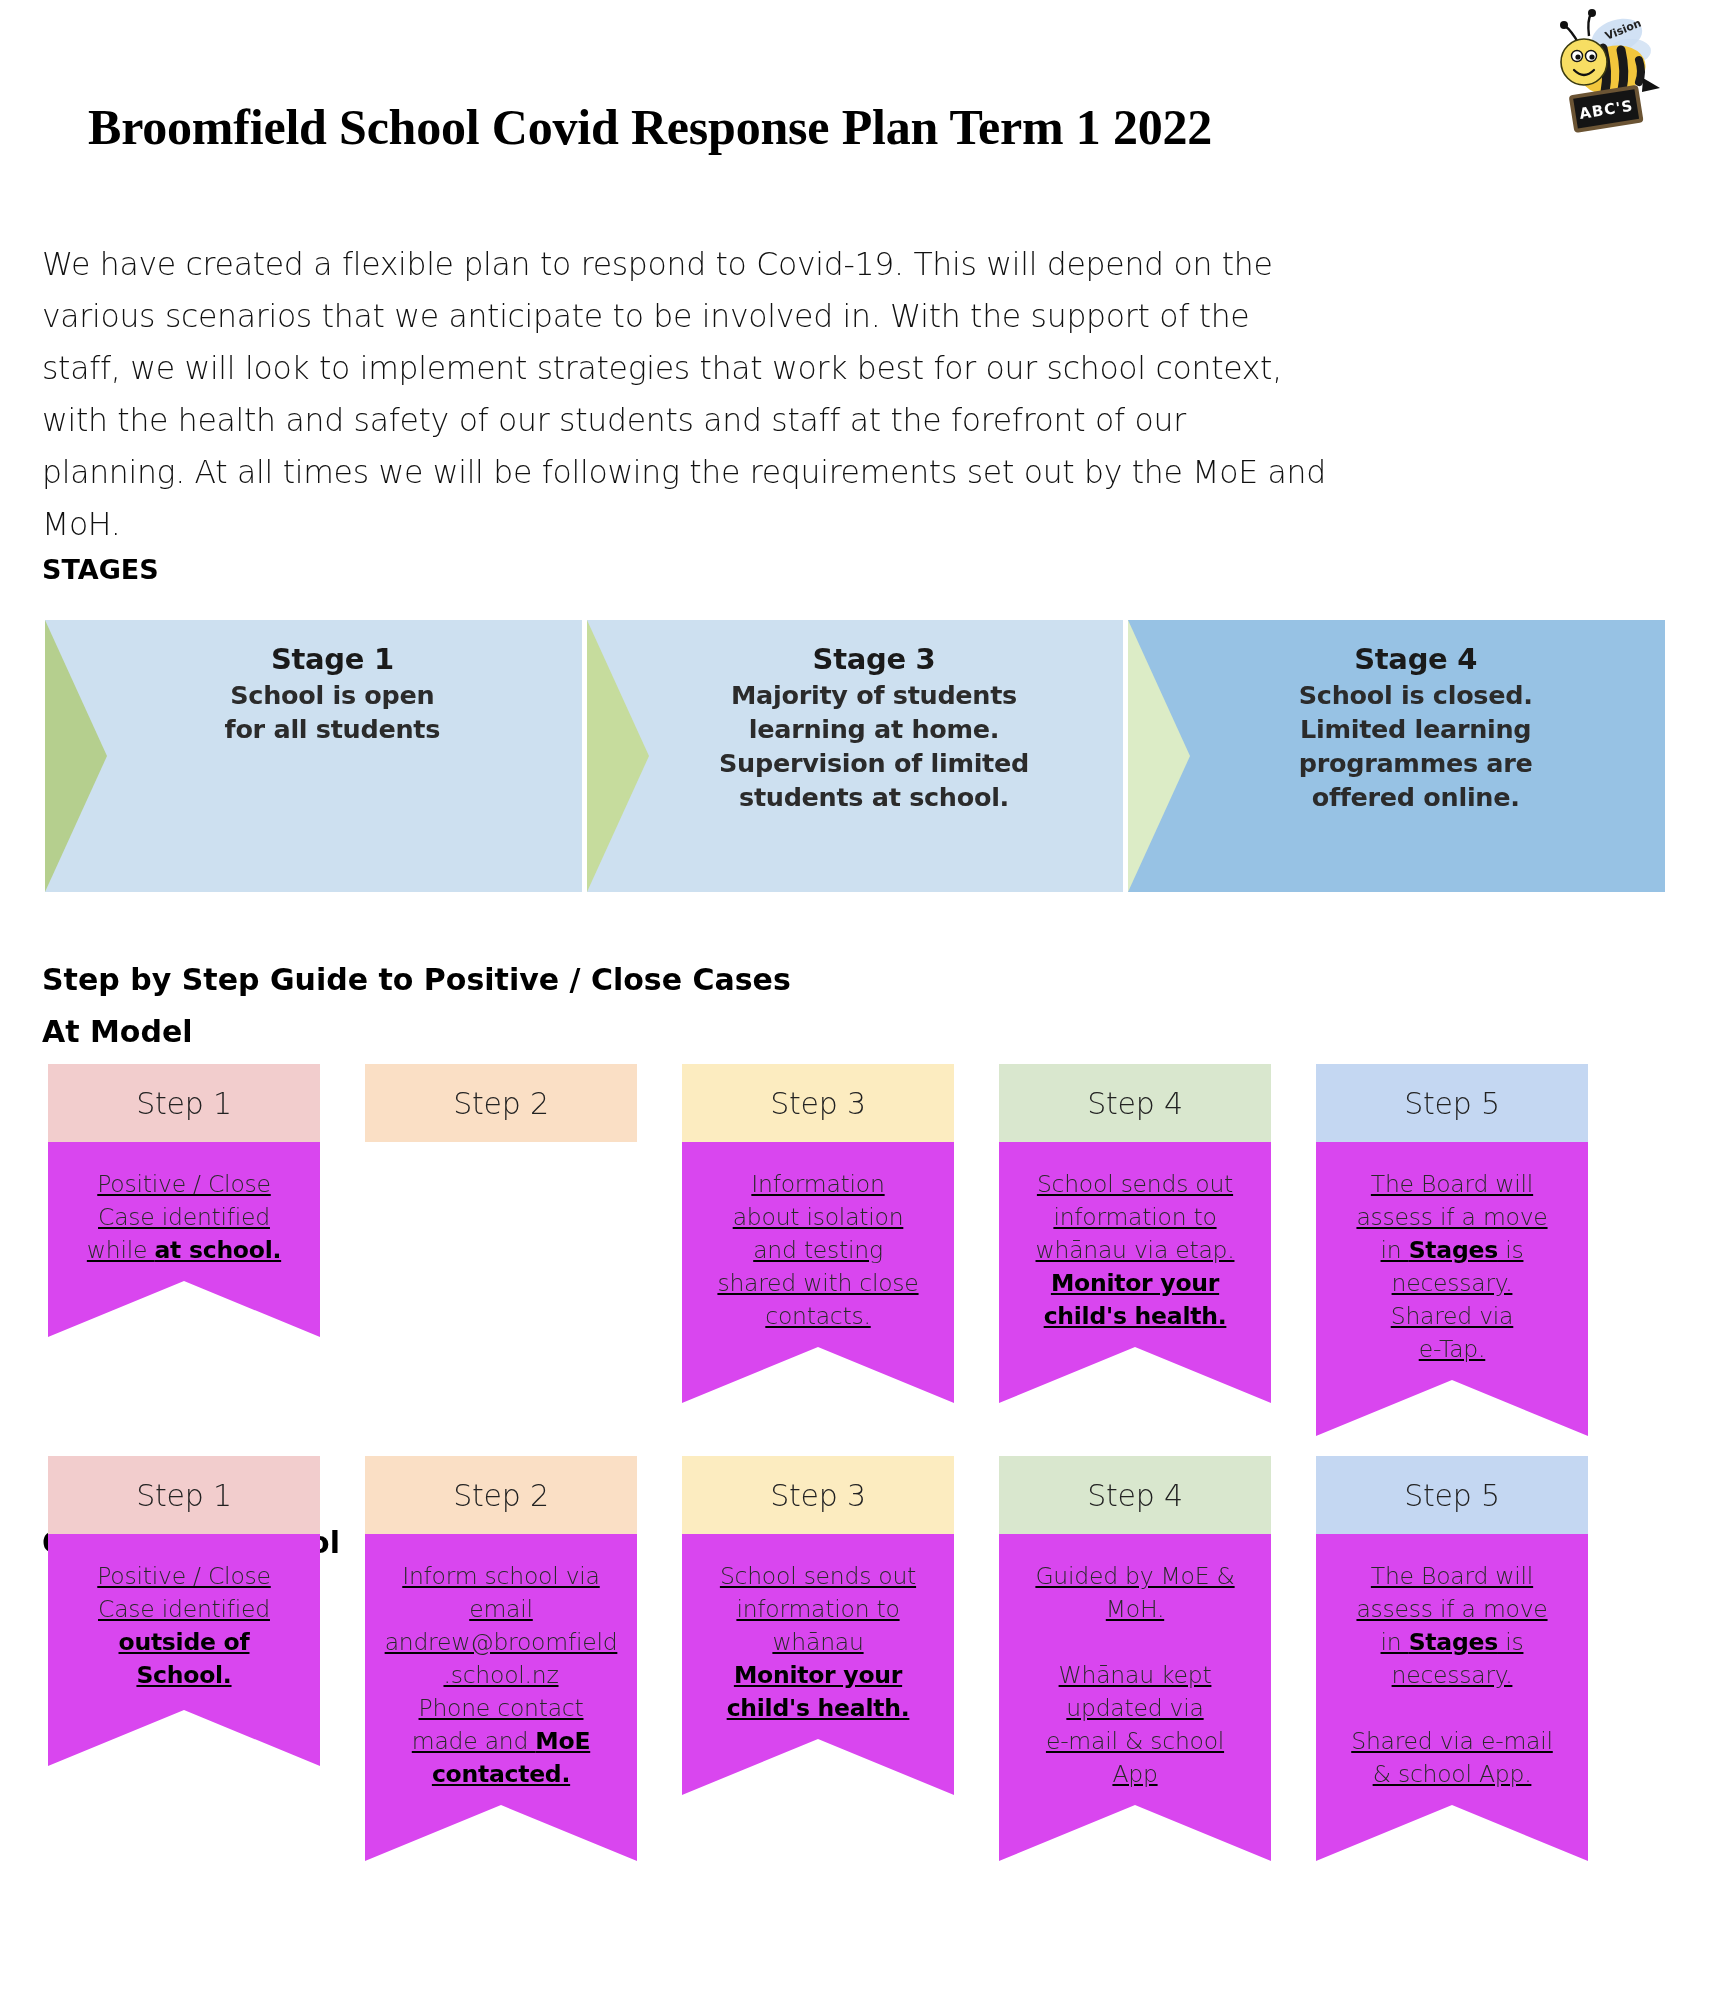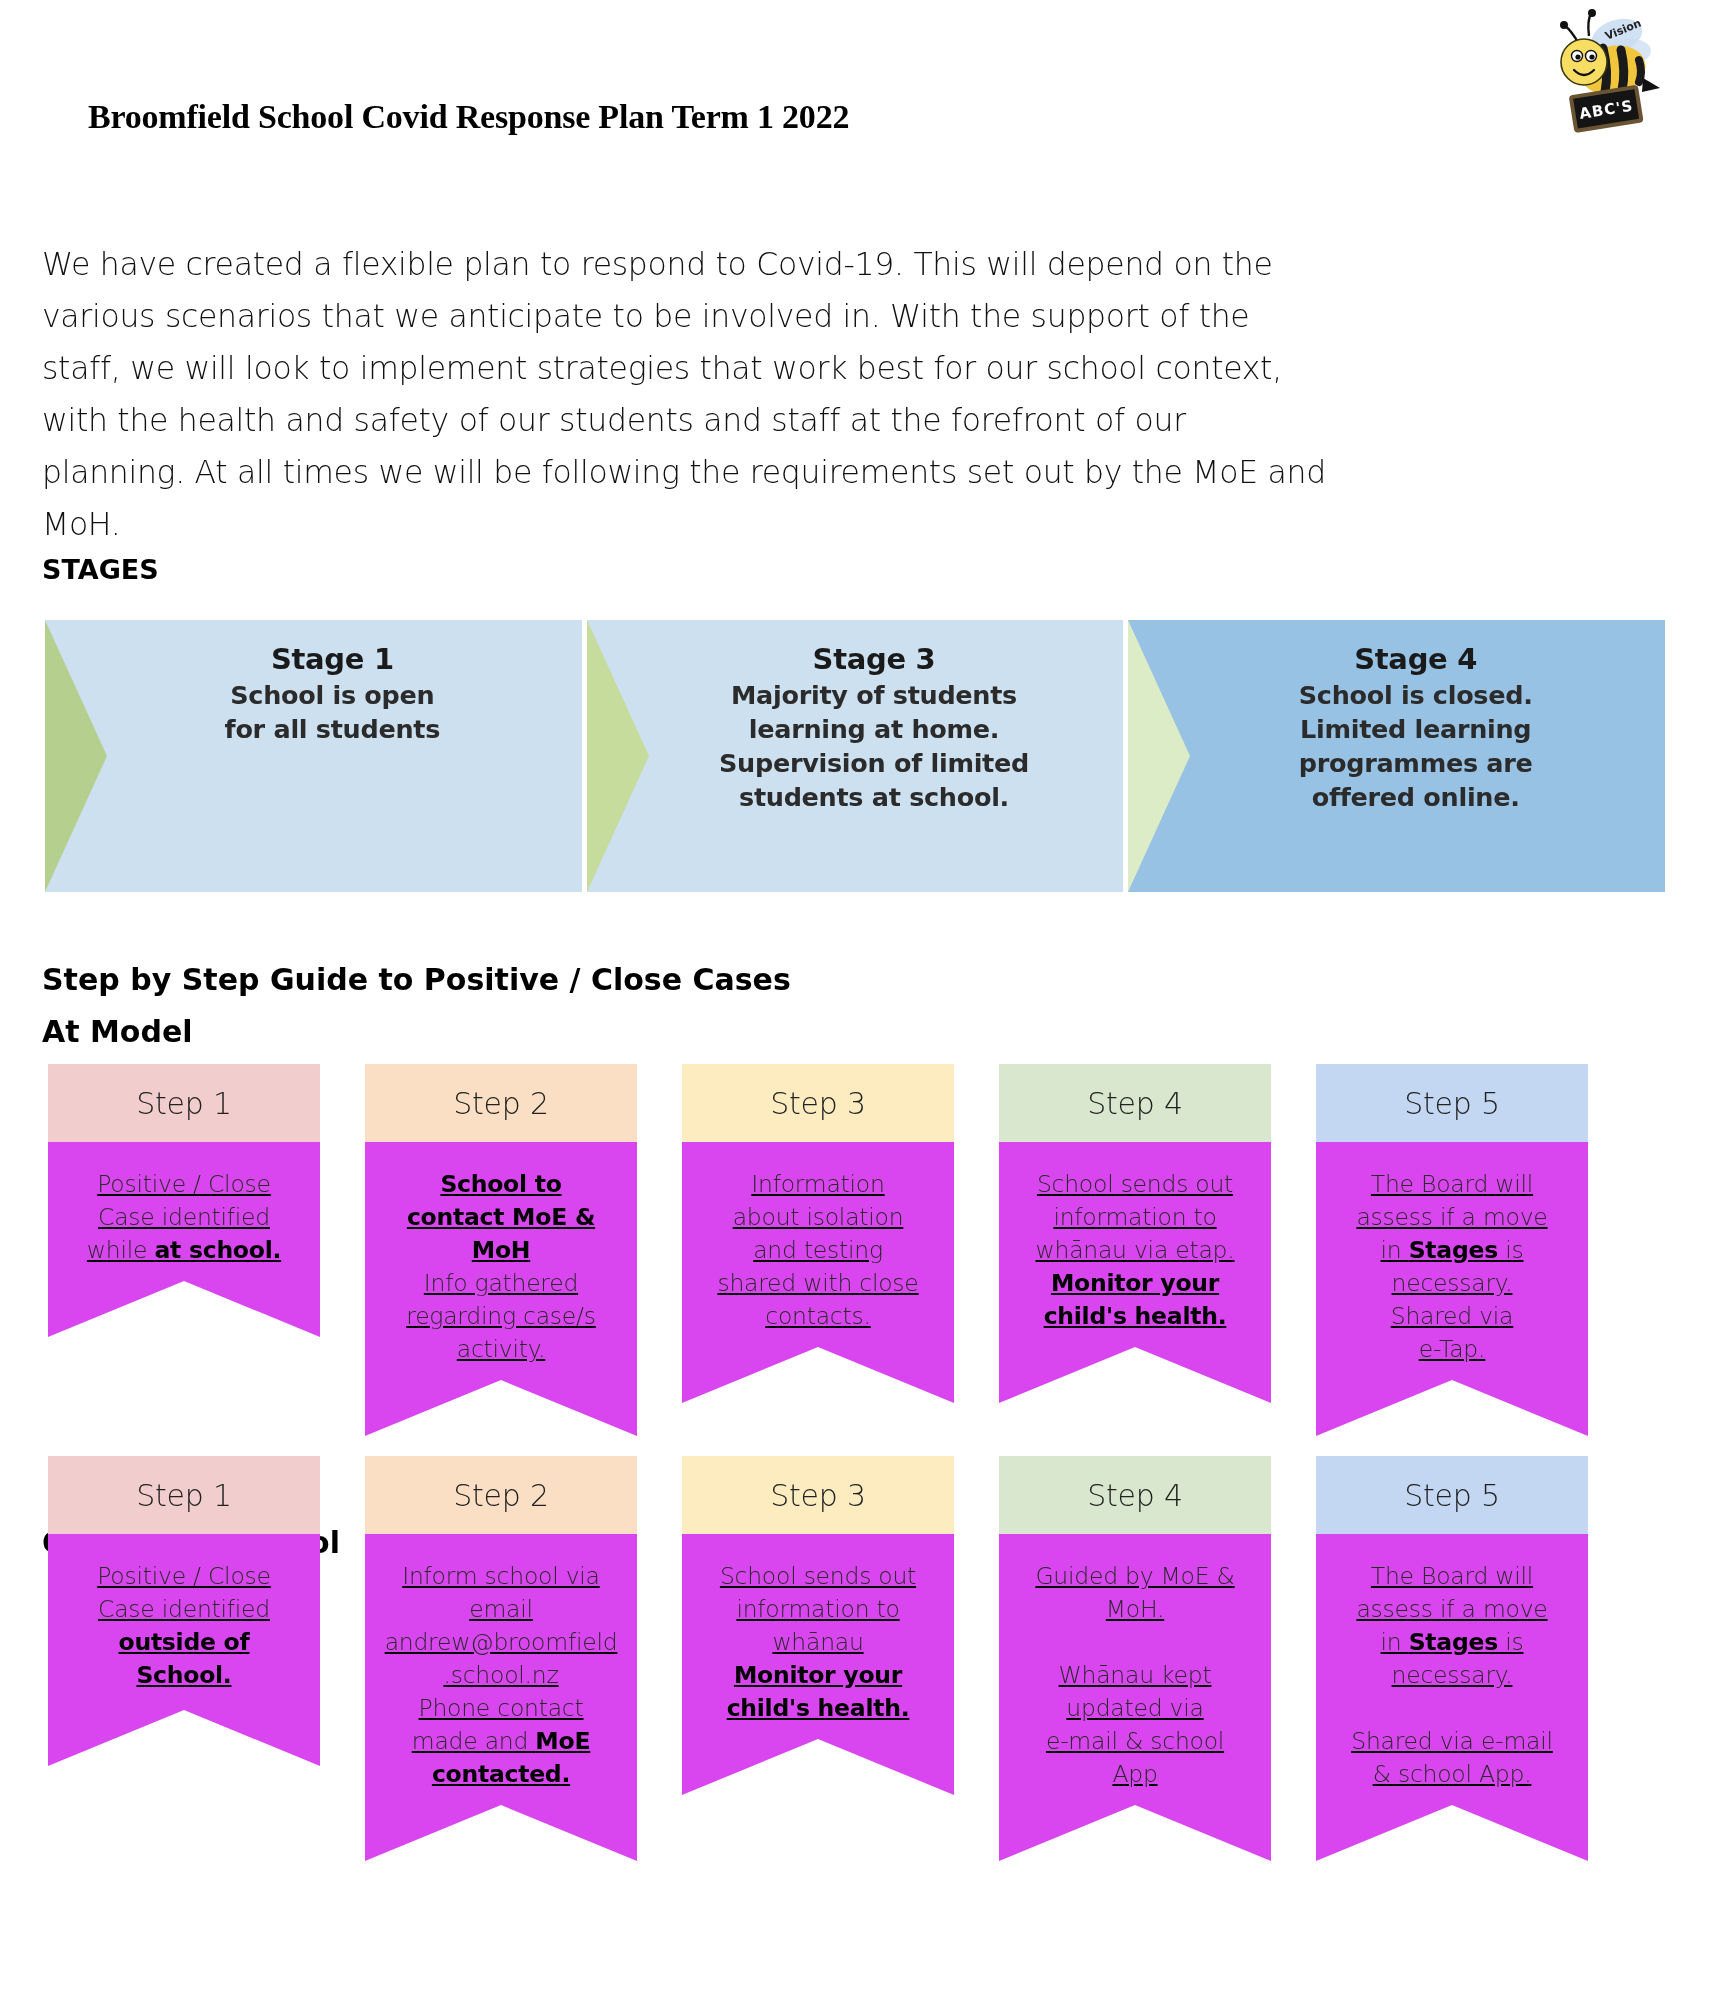--- a/index.html
+++ b/index.html
@@ -20,21 +20,21 @@
     padding: 0;
   }
 
   
   .doc-title {
     position: absolute;
     left: 88px;
     top: 98px;
     font-family: "Liberation Serif", serif;
     font-weight: bold;
-    font-size: 34px;
+    font-size: 50px;
     letter-spacing: -0.2px;
     color: #000000;
     white-space: nowrap;
   }
 
   .logo-wrap {
     position: absolute;
     right: 42px;
     top: 8px;
     width: 120px;
@@ -262,23 +262,20 @@
 
   <div class="steps-row" id="steps-at-school">
       <div class="step-card">
         <div class="step-header" style="background: rgb(242, 205, 205);">Step 1</div>
         <div class="step-ribbon h1">
           <div class="step-body">Positive / Close<br>Case identified<br>while <b>at school.</b></div>
         </div>
       </div>
       <div class="step-card">
         <div class="step-header" style="background: rgb(250, 223, 197);">Step 2</div>
-        <div class="step-ribbon h3">
-          <div class="step-body"><b>School to<br>contact MoE &amp;<br>MoH</b><br>Info gathered<br>regarding case/s<br>activity.</div>
-        </div>
       </div>
       <div class="step-card">
         <div class="step-header" style="background: rgb(252, 236, 192);">Step 3</div>
         <div class="step-ribbon h3">
           <div class="step-body">Information<br>about isolation<br>and testing<br>shared with close<br>contacts.</div>
         </div>
       </div>
       <div class="step-card">
         <div class="step-header" style="background: rgb(217, 231, 206);">Step 4</div>
         <div class="step-ribbon h3">

